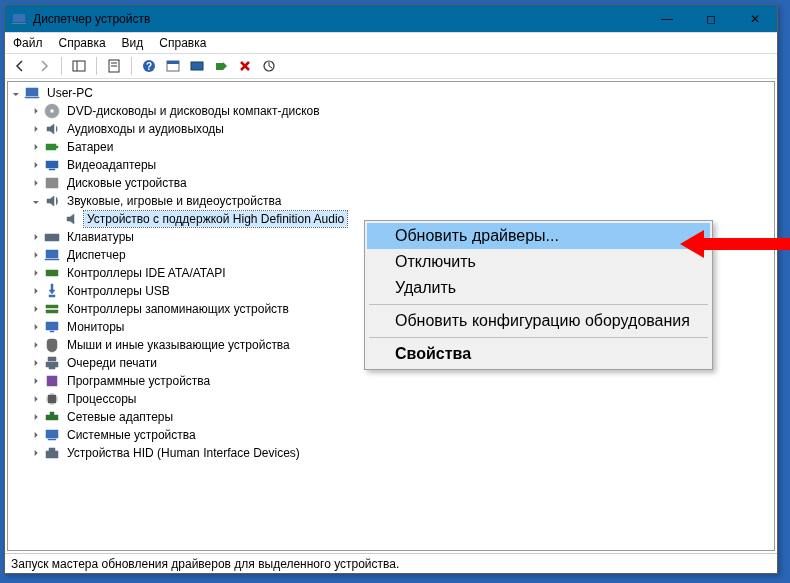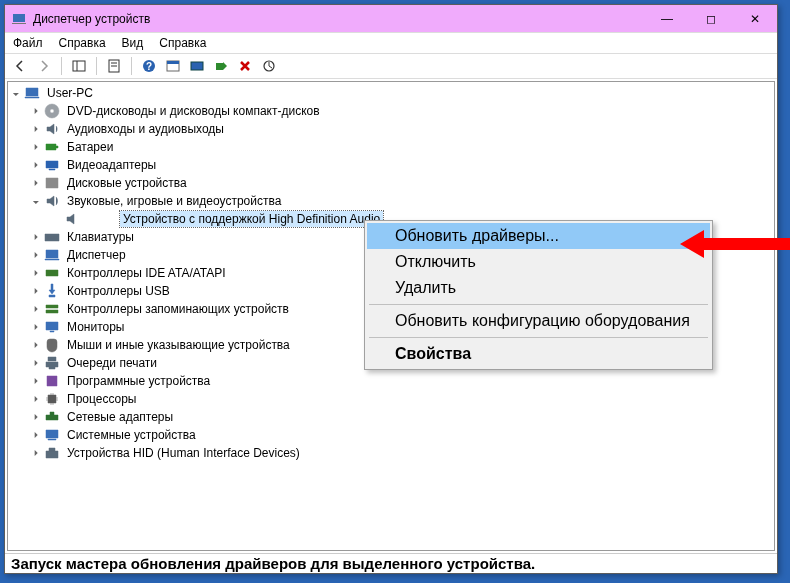--- a/index.html
+++ b/index.html
@@ -21,21 +21,21 @@
     border: 1px solid #5c5c5c;
     box-shadow: 2px 2px 6px rgba(0,0,0,.3);
     display: flex;
     flex-direction: column;
   }
   .titlebar {
     height: 28px;
     display: flex;
     align-items: center;
     padding: 0 0 0 6px;
-    background: #f0abfc;
+    background: #0369a1;
     border-bottom: 1px solid #ddd;
   }
   .titlebar .ticon {
     width: 16px; height: 16px;
     margin-right: 6px;
   }
   .titlebar .title { flex: 1; font-size: 12px; }
   .win-btns { display: flex; height: 100%; }
   .win-btn {
     width: 44px; height: 100%;
@@ -93,28 +93,27 @@
   .twisty.none { visibility: hidden; }
   .n-icon {
     width: 16px; height: 16px;
     margin-right: 4px;
     flex-shrink: 0;
   }
   .n-label { padding: 1px 3px; }
   .n-label.selected {
     background: #cde8ff;
     outline: 1px dotted #666;
-    margin-left: 36px;
   }
   .statusbar {
     height: 20px;
     border-top: 1px solid #ccc;
     padding: 2px 6px;
-    font-size: 15px;
-    display: flex; align-items: center; font-weight: bold;
+    font-size: 12px;
+    display: flex; align-items: center;
   }
   .context-menu {
     position: absolute;
     background: #f0f0f0;
     border: 1px solid #a0a0a0;
     box-shadow: 3px 3px 5px rgba(0,0,0,.25);
     padding: 2px;
     min-width: 290px;
     z-index: 10;
   }

